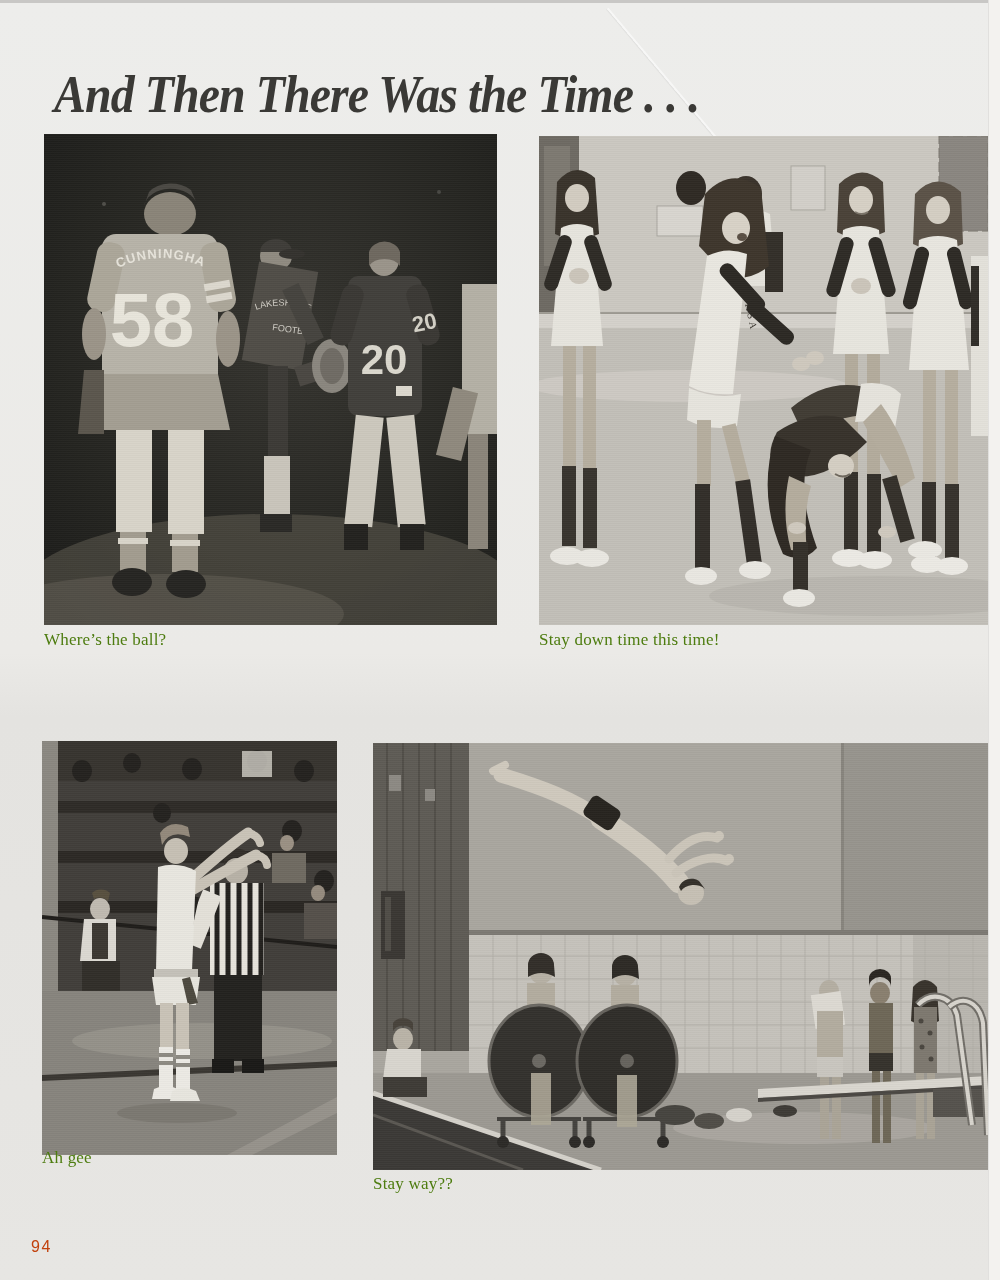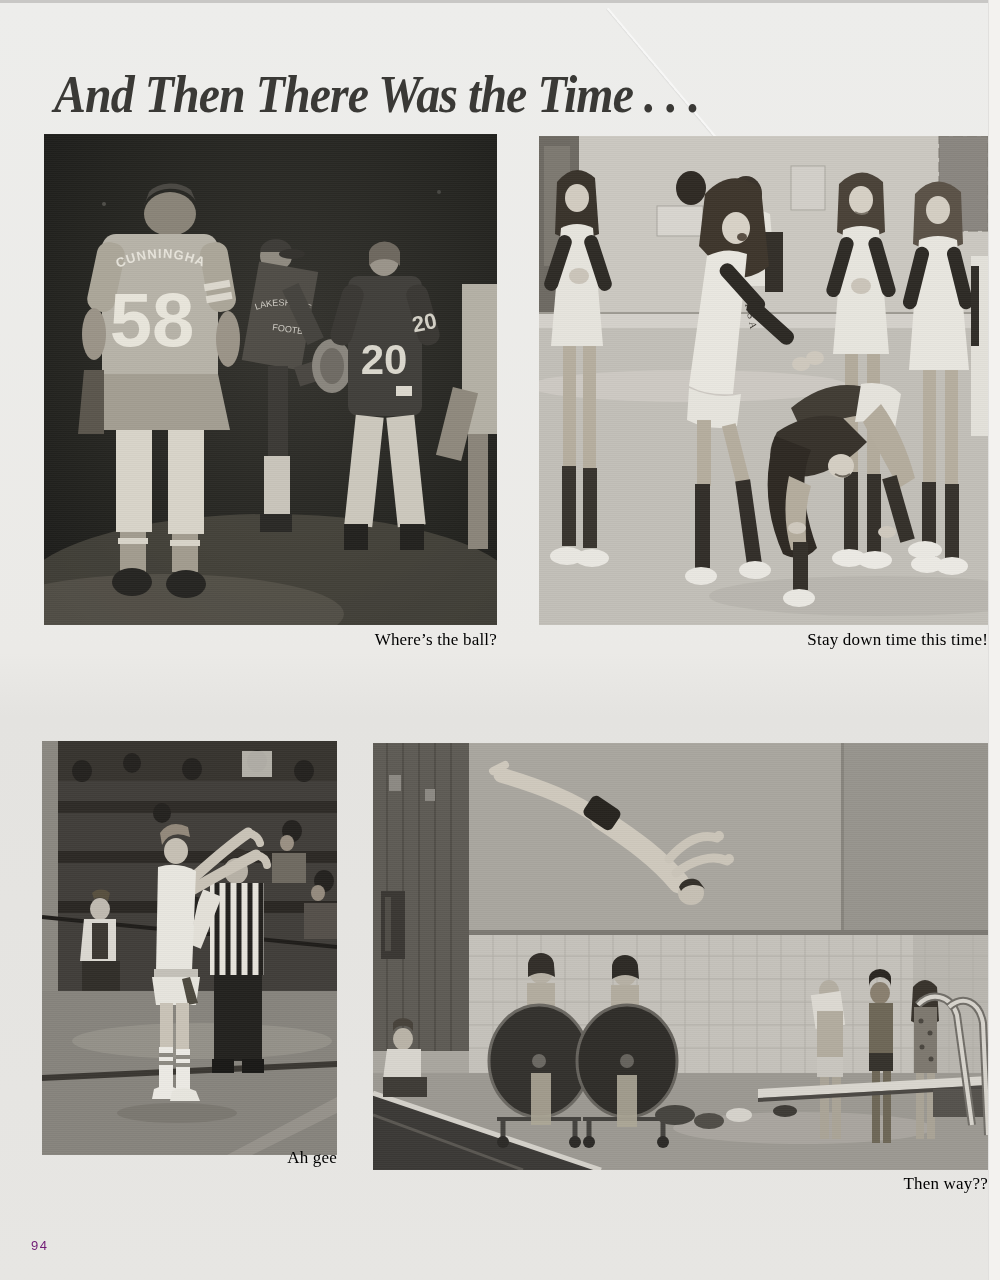--- a/index.html
+++ b/index.html
@@ -16,27 +16,27 @@
          font-size:52px;font-weight:bold;font-style:italic;color:#3a3936;
          letter-spacing:-1px;transform:scaleX(.92);transform-origin:left top;white-space:nowrap;}
   .ph{position:absolute;overflow:hidden;background:#777;}
   .ph svg{display:block;}
   .ph .grain{position:absolute;inset:0;pointer-events:none;
        background:repeating-linear-gradient(0deg,rgba(255,255,255,.025) 0 1px,rgba(0,0,0,.02) 1px 2px);}
   .ph1{left:44px;top:134px;width:453px;height:491px;}
   .ph2{left:539px;top:136px;width:449px;height:489px;}
   .ph3{left:42px;top:741px;width:295px;height:414px;}
   .ph4{left:373px;top:743px;width:615px;height:427px;}
-  .cap{position:absolute;text-align:right;font-size:17px;color:#000000;letter-spacing:.2px;font-family:Liberation Serif, serif;}
+  .cap{position:absolute;text-align:left;font-size:17px;color:#4d7c0f;letter-spacing:.2px;font-family:Liberation Serif, serif;}
   .cap1{left:44px;top:630px;width:453px;}
   .cap2{left:539px;top:630px;width:449px;}
   .cap3{left:42px;top:1148px;width:295px;}
   .cap4{left:373px;top:1174px;width:615px;}
   .pagenum{position:absolute;left:31px;top:1238px;font-family:"Liberation Sans",sans-serif;
-           font-size:13px;letter-spacing:1.5px;color:#701a75;}
+           font-size:16px;letter-spacing:1.5px;color:#c2410c;}
 </style>
 </head>
 <body>
 
 <div class="edge-top"></div>
 <div class="edge-right"></div>
 <div class="crease"></div>
 
 <h1 class="title">And Then There Was the Time . . .</h1>
 
@@ -455,15 +455,15 @@
       <circle cx="356" cy="116" r="5" fill="#cbc5b9"></circle>
       <ellipse cx="318" cy="150" rx="13" ry="12" fill="#c6c0b4"></ellipse>
       <path d="M306,144 a13,12 0 0 1 20,-6 l6,8 a14,10 0 0 0 -24,2 z" fill="#332f29"></path>
       <path d="M120,28 l12,-6" stroke="#cfc9bd" stroke-width="8" stroke-linecap="round"></path>
     </g>
   </svg>
   <div class="grain"></div>
 </figure>
 
 <figcaption class="cap cap3">Ah gee</figcaption>
-<figcaption class="cap cap4">Then way??</figcaption>
+<figcaption class="cap cap4">Stay way??</figcaption>
 
 <div class="pagenum">94</div>
 
 </body></html>

